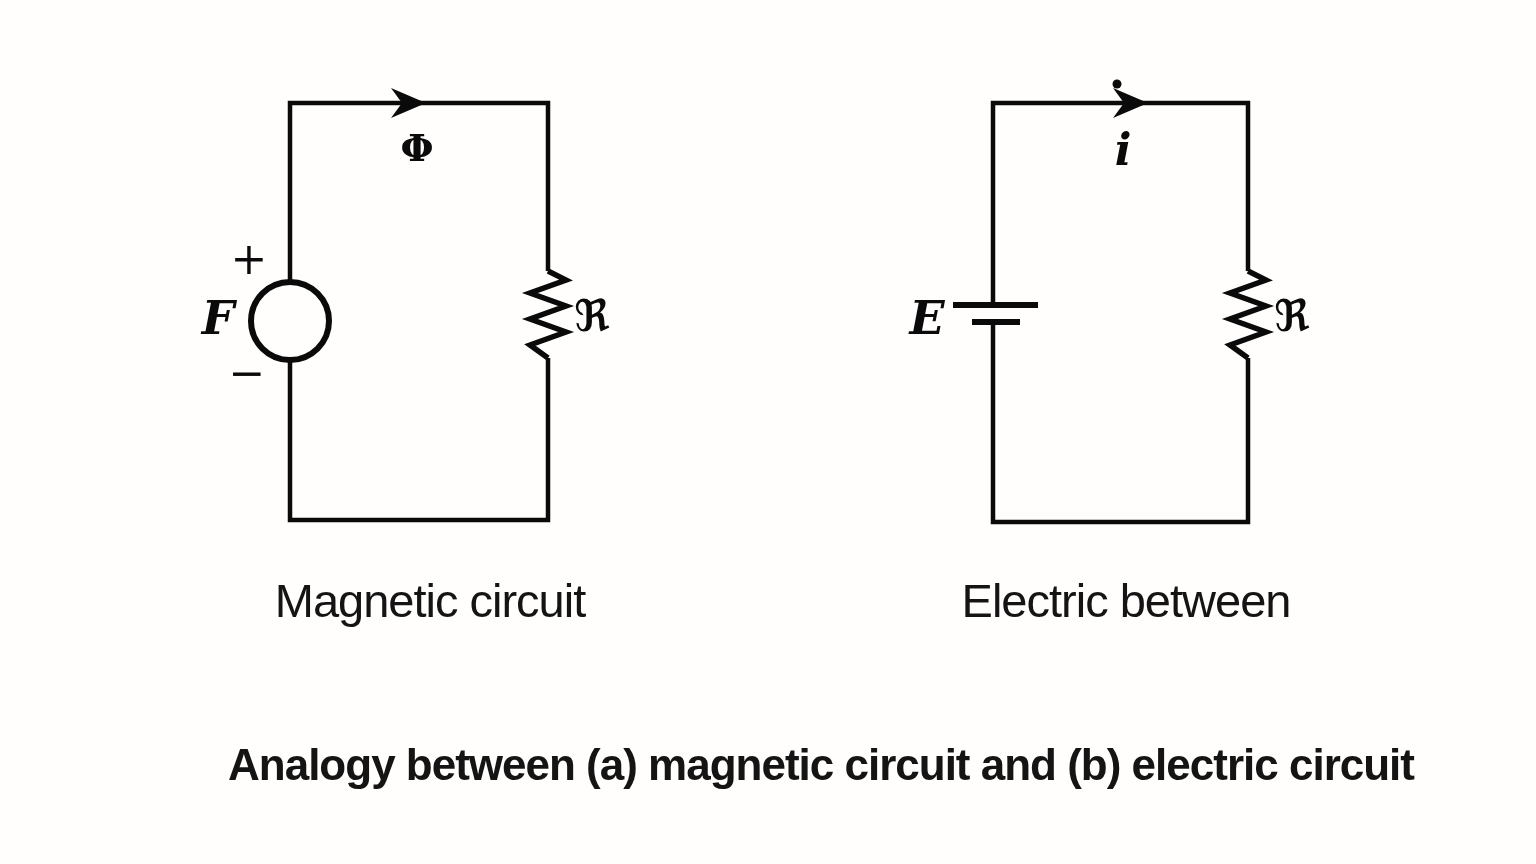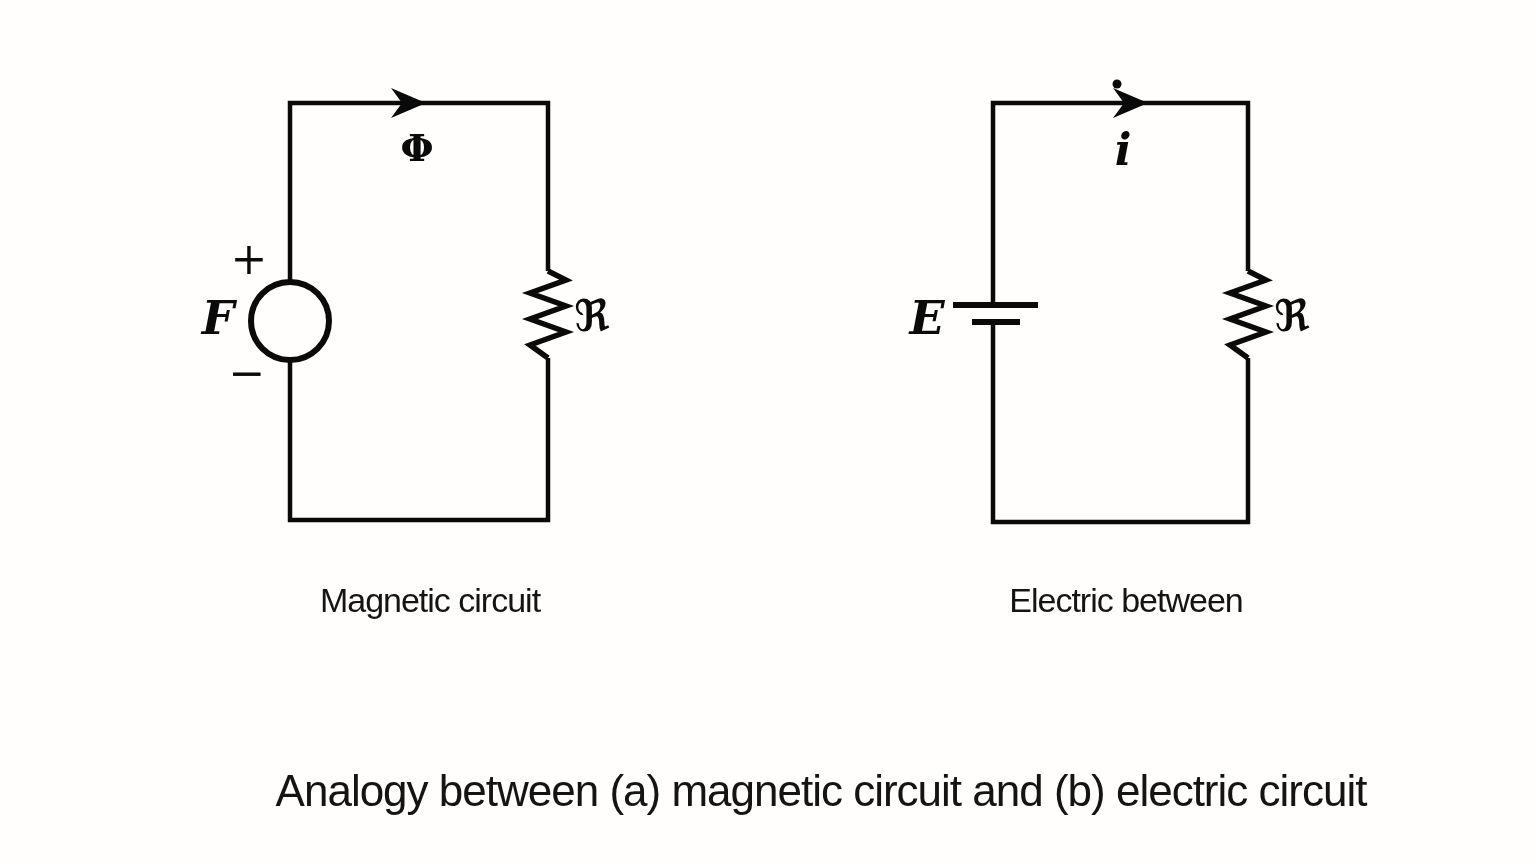--- a/index.html
+++ b/index.html
@@ -71,21 +71,21 @@
     font-size: 44px;
     font-weight: 500;
   }
   .current {
     font-family: "DejaVu Serif", serif;
     font-style: italic;
     font-weight: bold;
     font-size: 44px;
   }
   .subcaption {
-    font-size: 34px;
+    font-size: 47px;
     letter-spacing: -1px;
     color: #141414;
   }
   .maincaption {
     font-size: 44px;
     letter-spacing: -1px;
     color: #141414;
   }
 </style>
 </head>
@@ -138,15 +138,15 @@
   <span class="lbl current" style="left:1123px; top:150px;">i</span>
 
   <span class="lbl math-bold-italic" style="left:927px; top:318px;">E</span>
 
   <span class="lbl math-frak" style="left:1292px; top:316px;">ℜ</span>
 
   <span class="lbl subcaption" style="left:430px; top:600px;">Magnetic circuit</span>
 
   <span class="lbl subcaption" style="left:1126px; top:600px;">Electric between</span>
 
-  <span class="lbl maincaption" style="left:821px; top:791px;">Analogy between (a) magnetic circuit and (b) electric circuit</span>
+  <span class="lbl maincaption" style="left:821px; top:765px;font-weight:bold;">Analogy between (a) magnetic circuit and (b) electric circuit</span>
 
 </div>
 
 </body></html>

